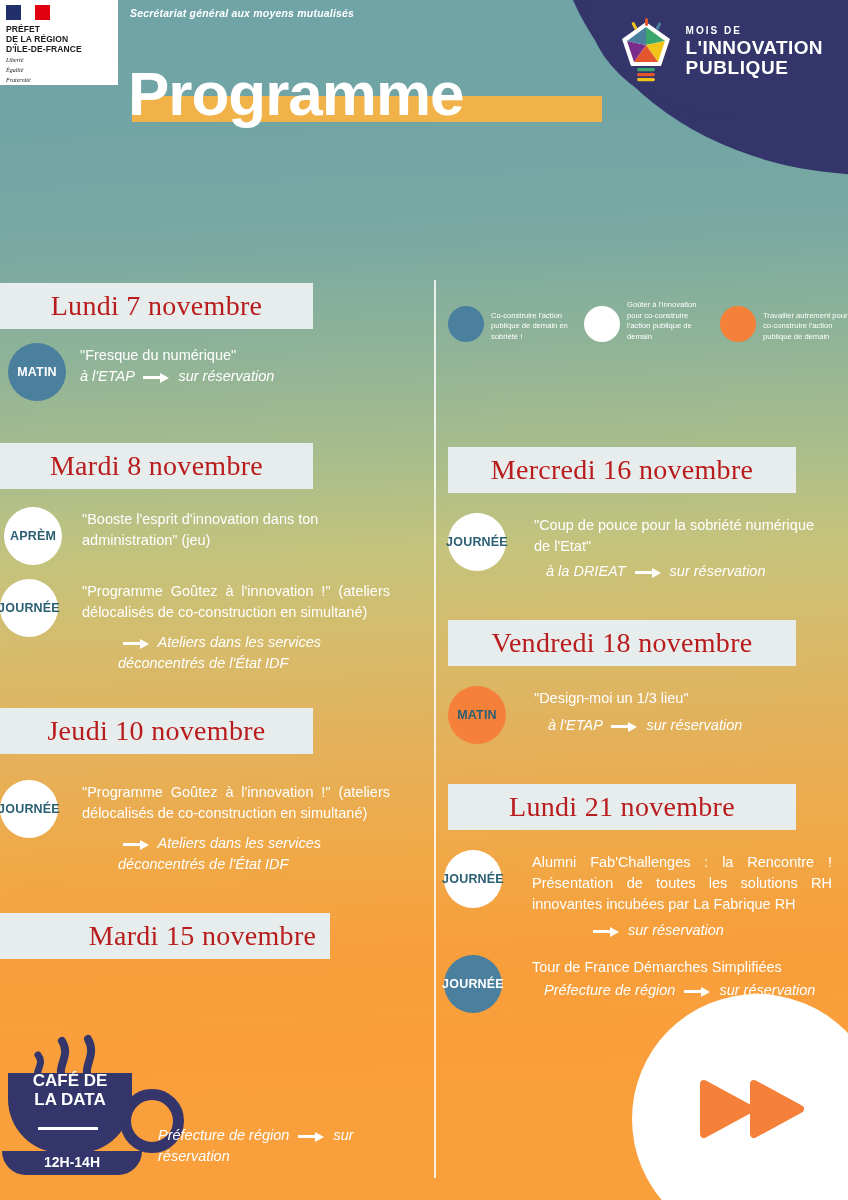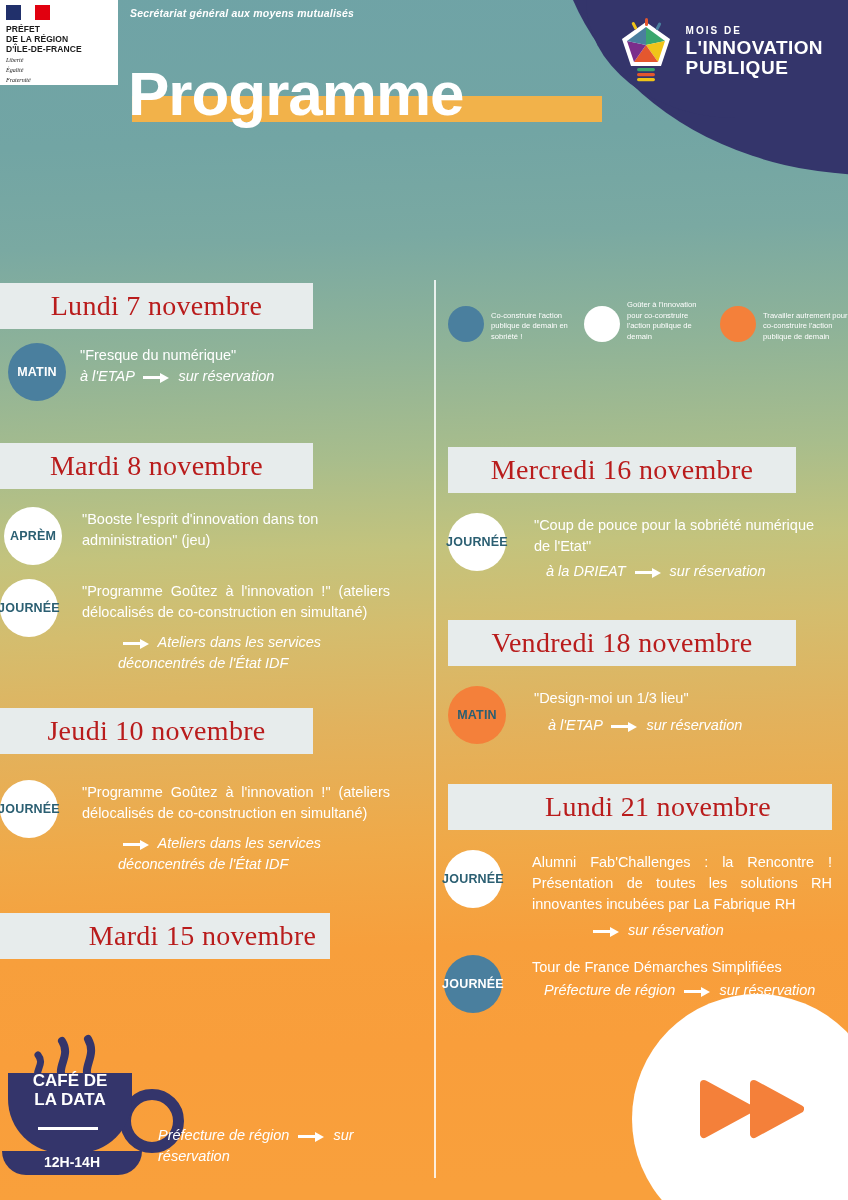--- a/index.html
+++ b/index.html
@@ -377,21 +377,21 @@
       <div class="ev-body" style="margin-left:28px;width:300px;">
         <div class="ev-title">"Design-moi un 1/3 lieu"</div>
         <div class="ev-sub" style="margin-top:6px;padding-left:14px;">
           <span>à l'ETAP</span>
           <span class="arrow"></span>
           <span>sur réservation</span>
         </div>
       </div>
     </div>
 
-    <div class="datebar right-bar" style="margin-top:40px;padding-left:36px;">
+    <div class="datebar right-bar" style="margin-top:40px;">
       <span>Lundi 21 novembre</span>
     </div>
     <div class="event" style="padding-left:6px;padding-top:20px;">
       <div class="badge white">
         <span>JOURNÉE</span>
       </div>
       <div class="ev-body" style="margin-left:30px;width:300px;">
         <div class="ev-title just">Alumni Fab'Challenges : la Rencontre ! Présentation de toutes les solutions RH innovantes incubées par La Fabrique RH</div>
         <div class="ev-sub" style="margin-top:5px;padding-left:56px;">
           <span class="arrow"></span>

